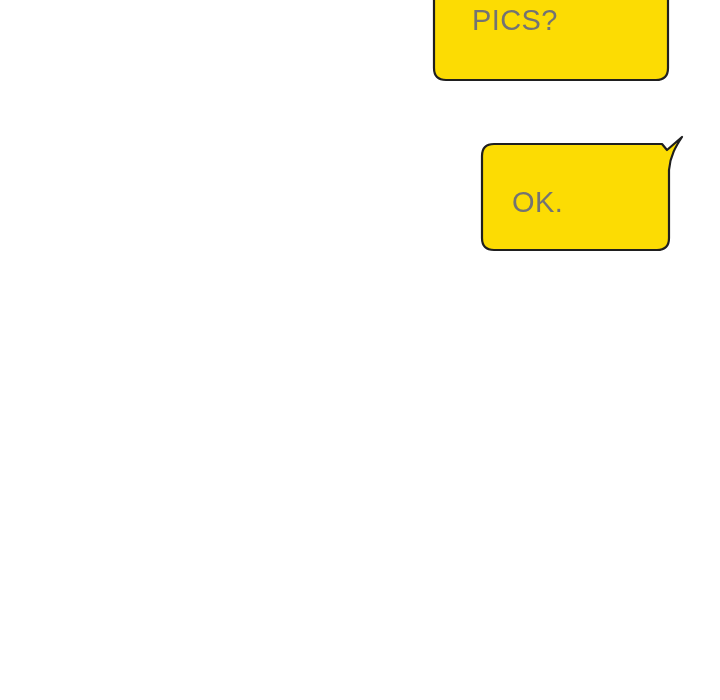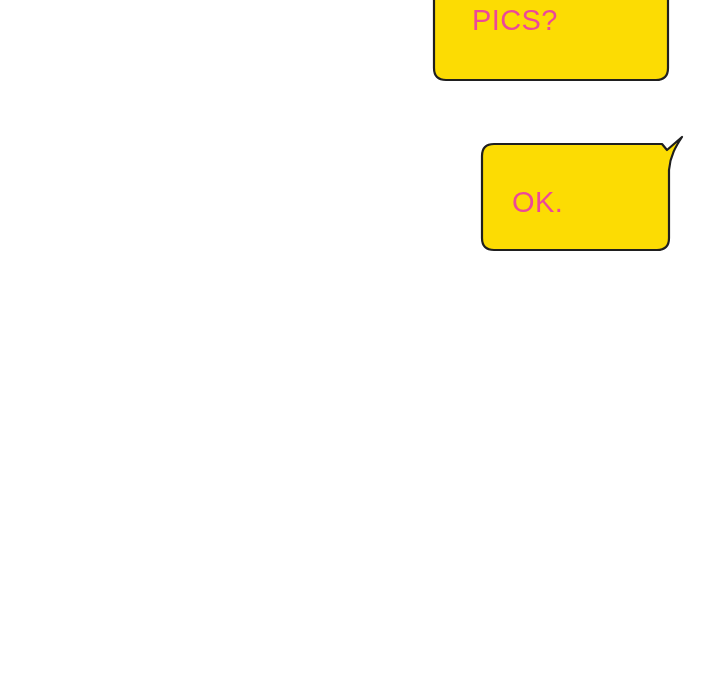--- a/index.html
+++ b/index.html
@@ -23,21 +23,21 @@
     left: 0;
     top: 0;
     display: block;
     overflow: hidden;
   }
   .bubble-text {
     position: absolute;
     font-size: 29px;
     line-height: 32px;
     letter-spacing: 0.4px;
-    color: #ec4899;
+    color: #737373;
     white-space: nowrap;
   }
   
   .bubble-pics   { left: 432px; top: 0;     width: 244px; height: 86px; }
   .bubble-pics   .bubble-text { left: 40px; top: 4px; }
   
   .bubble-ok     { left: 479px; top: 130px; width: 215px; height: 126px; text-align: center; }
   .bubble-ok     .bubble-text { left: 33px; top: 56px; }
   
   .bubble-onesec { left: 414px; top: 298px; width: 282px; height: 152px; }

